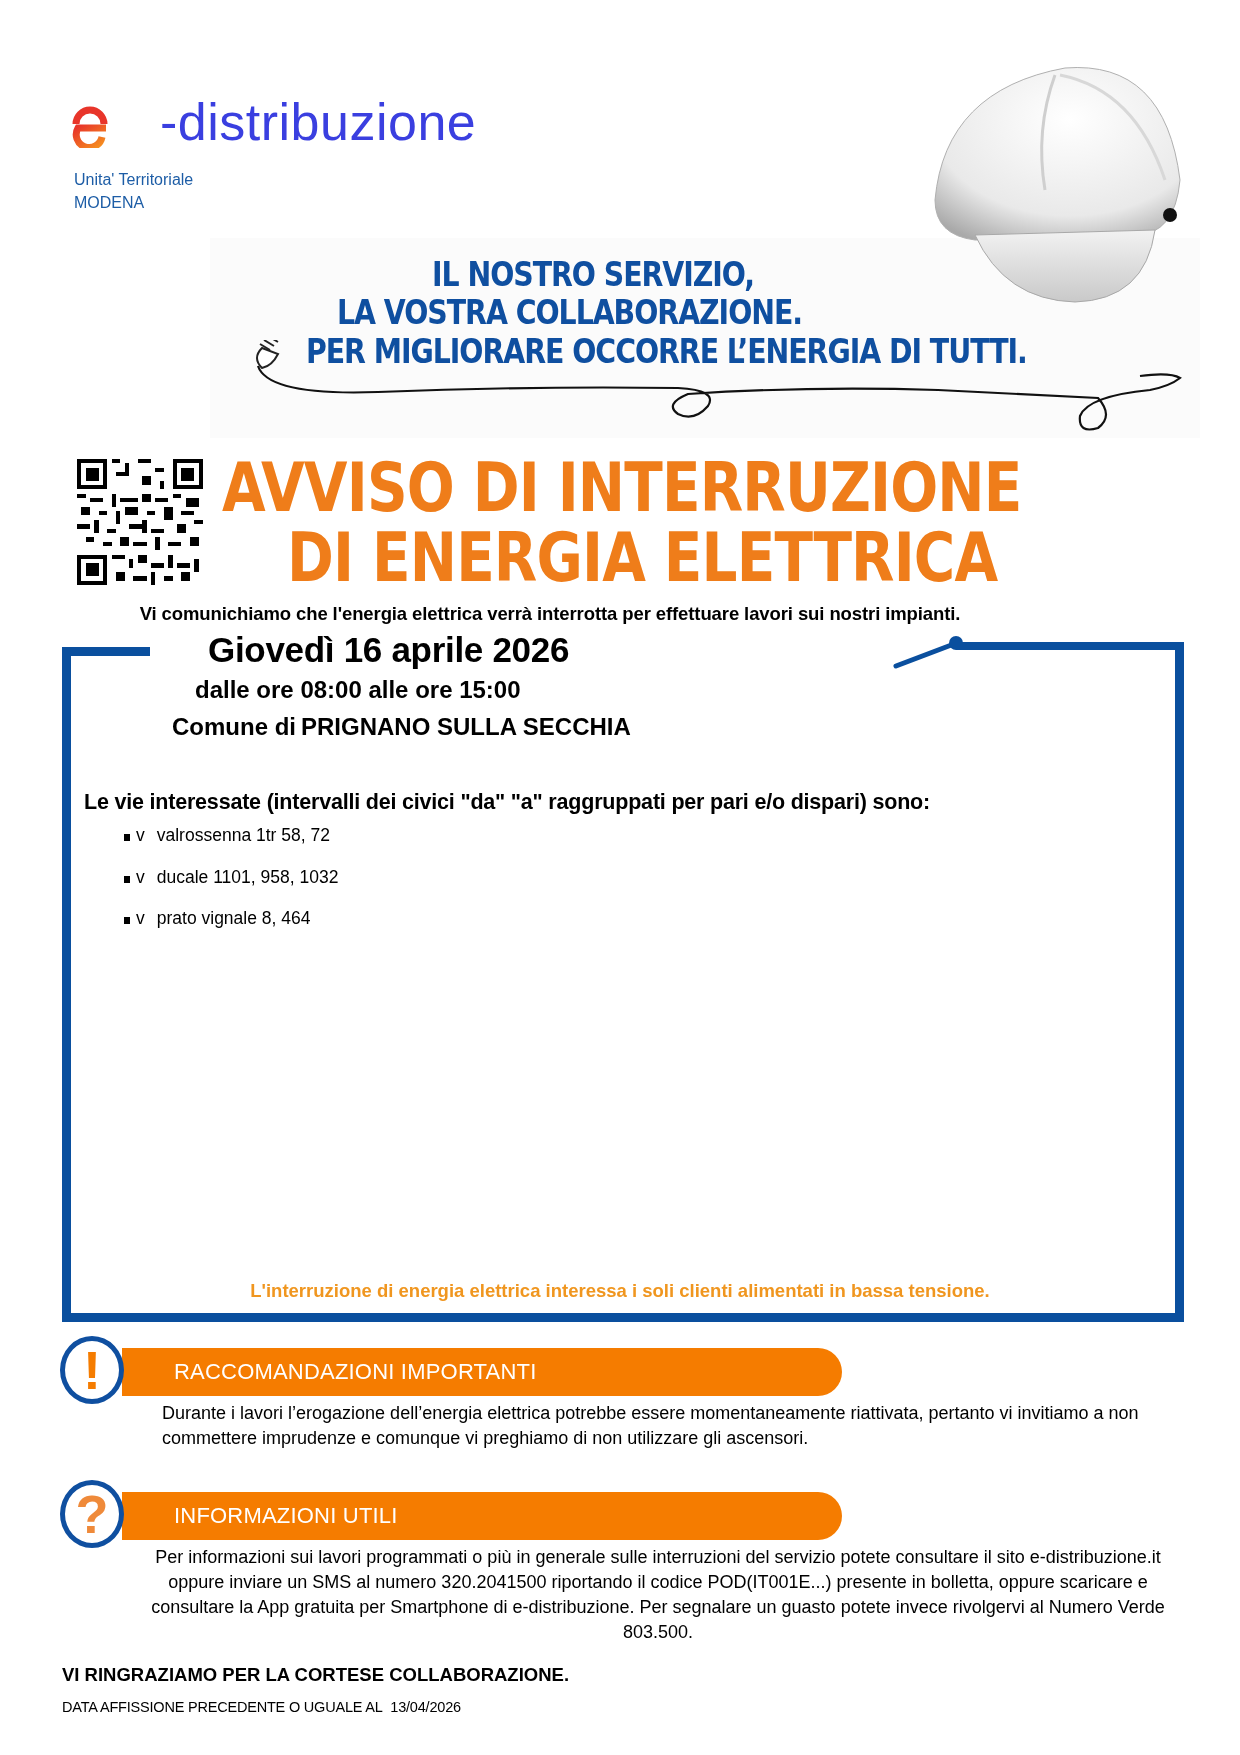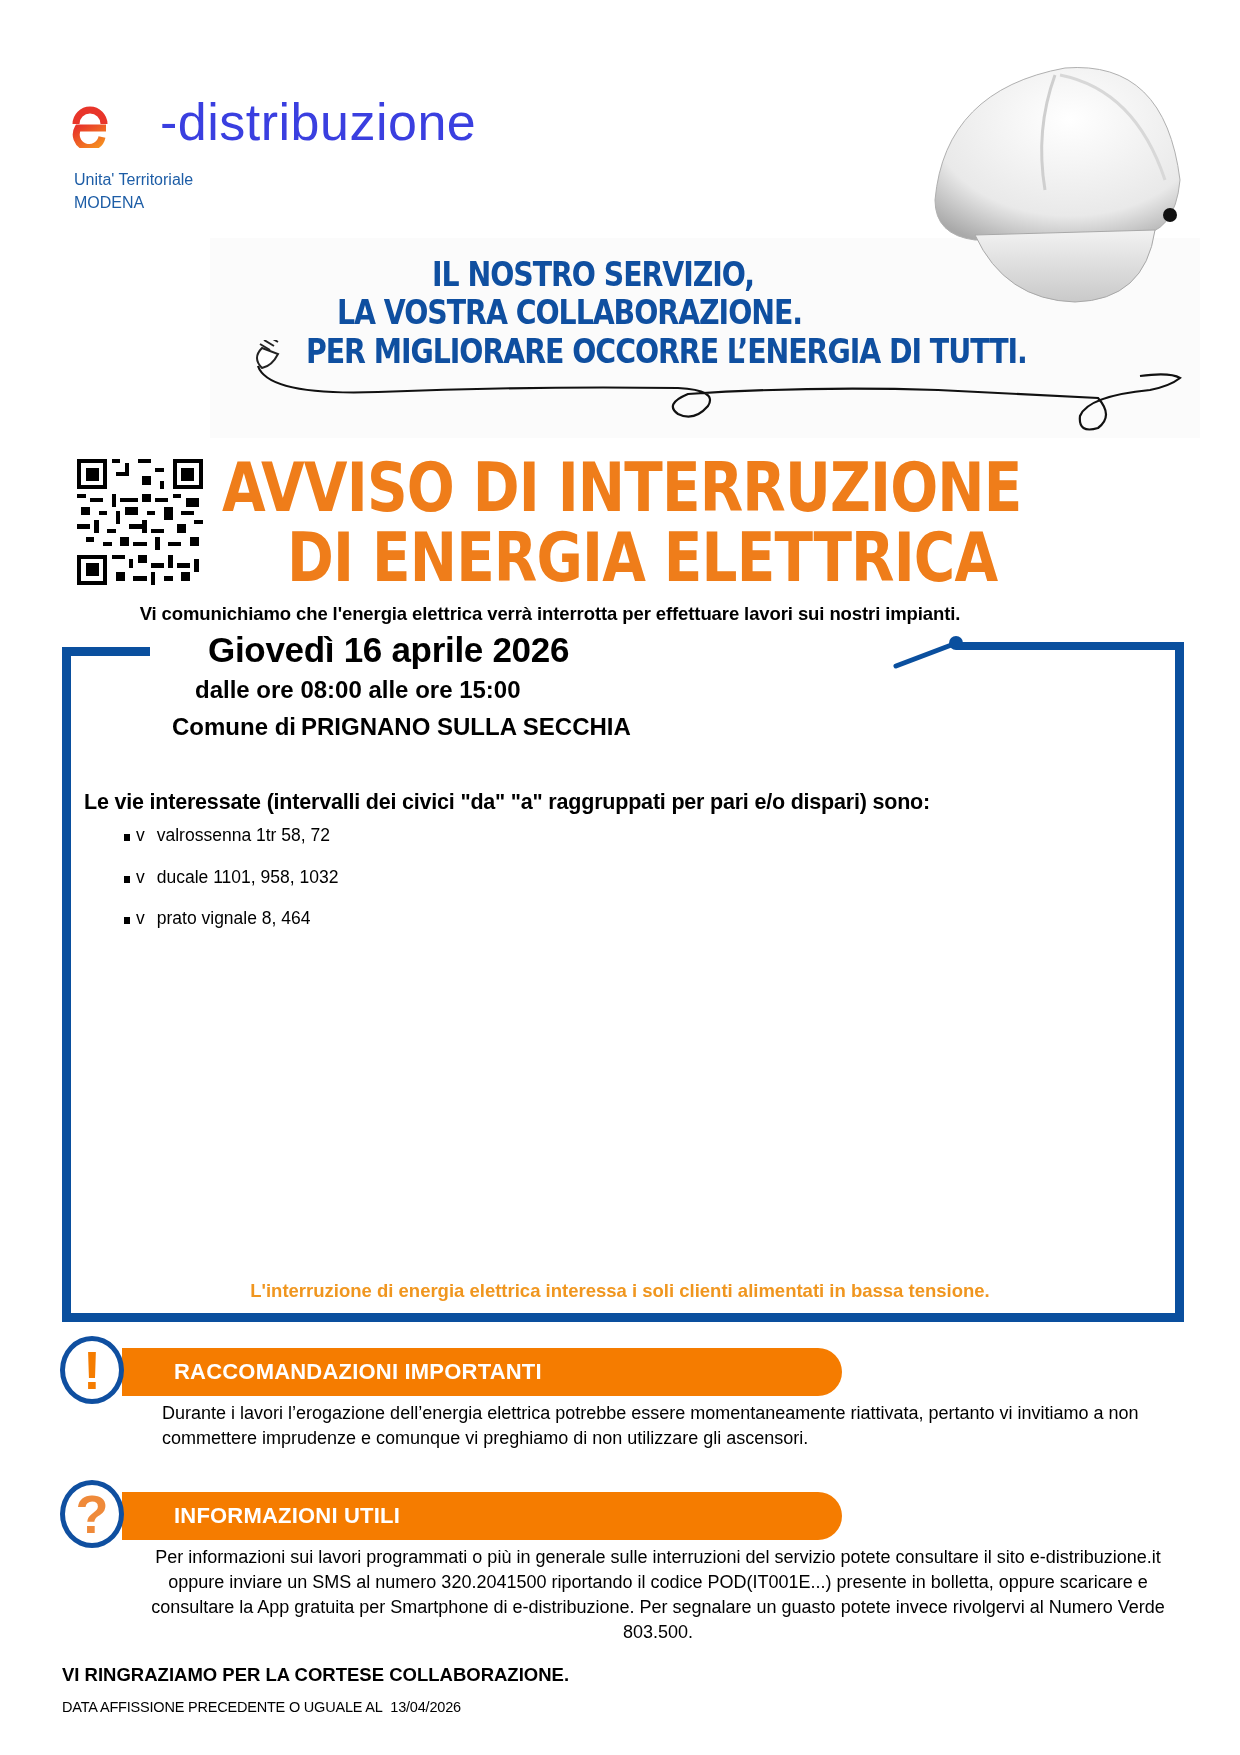--- a/index.html
+++ b/index.html
@@ -50,21 +50,21 @@
   .streets li { font-size: 17.5px; height: 41.5px; display: flex; align-items: flex-start; }
   .streets .bullet { width: 6px; height: 7px; background: #000; margin-top: 9px; margin-right: 6px; flex: none; }
   .streets .prefix { margin-right: 12px; }
 
   .low-voltage { left: 0; width: 1240px; top: 1280px; text-align: center; font-weight: bold; font-size: 18.5px; color: #f0961f; }
 
   
   .sec { left: 60px; width: 720px; height: 68px; }
   .sec-bar { position: absolute; left: 62px; top: 12px; width: 720px; height: 48px; background: #f57c00; border-radius: 0 24px 24px 0; }
   .sec-circle { position: absolute; left: 0; top: 0; width: 64px; height: 68px; border: 5px solid #0f4fa0; border-radius: 50%; background: #fff; box-sizing: border-box; display: flex; align-items: center; justify-content: center; color: #f57c00; font-size: 54px; font-weight: bold; }
-  .sec-title { position: absolute; left: 114px; top: 23px; color: #fff; font-weight: bold; font-size: 22px; letter-spacing: 0.2px; }
+  .sec-title { position: absolute; left: 114px; top: 23px; color: #fff; font-weight: normal; font-size: 22px; letter-spacing: 0.2px; }
   .sec-1 { top: 1336px; }
   .sec-2 { top: 1480px; }
   .sec-2 .sec-circle { color: #ef8a3a; }
 
   .para { left: 138px; width: 1040px; font-size: 18px; line-height: 25px; }
   .para-1 { top: 1401px; margin-left: 24px; }
   .para-2 { top: 1545px; text-align: center; }
 
   .thanks { left: 62px; top: 1664px; font-weight: bold; font-size: 18.5px; }
   .affix { left: 62px; top: 1699px; font-size: 14.5px; letter-spacing: -0.2px; }

